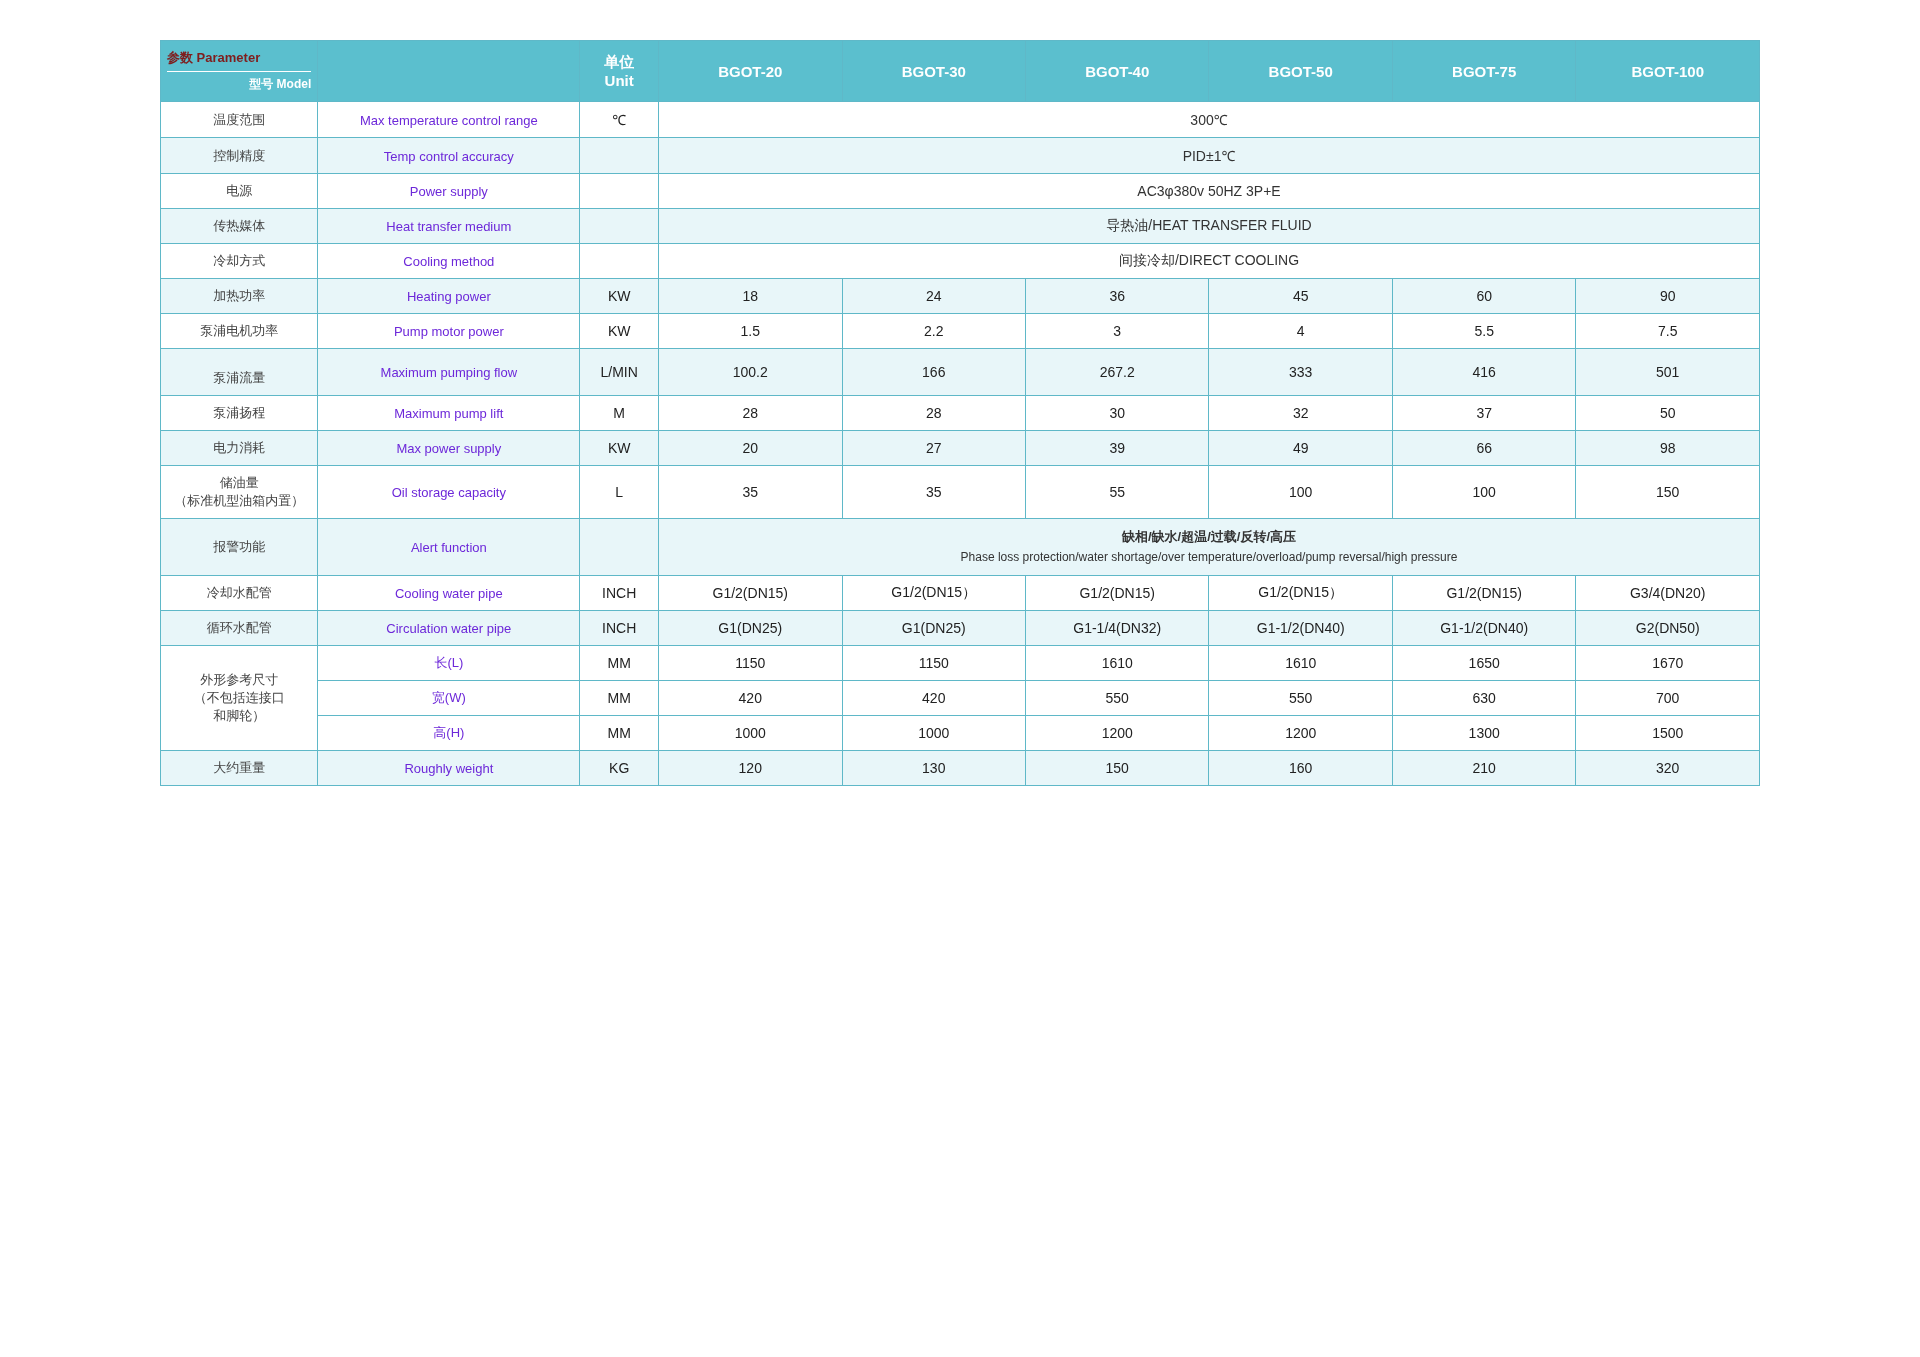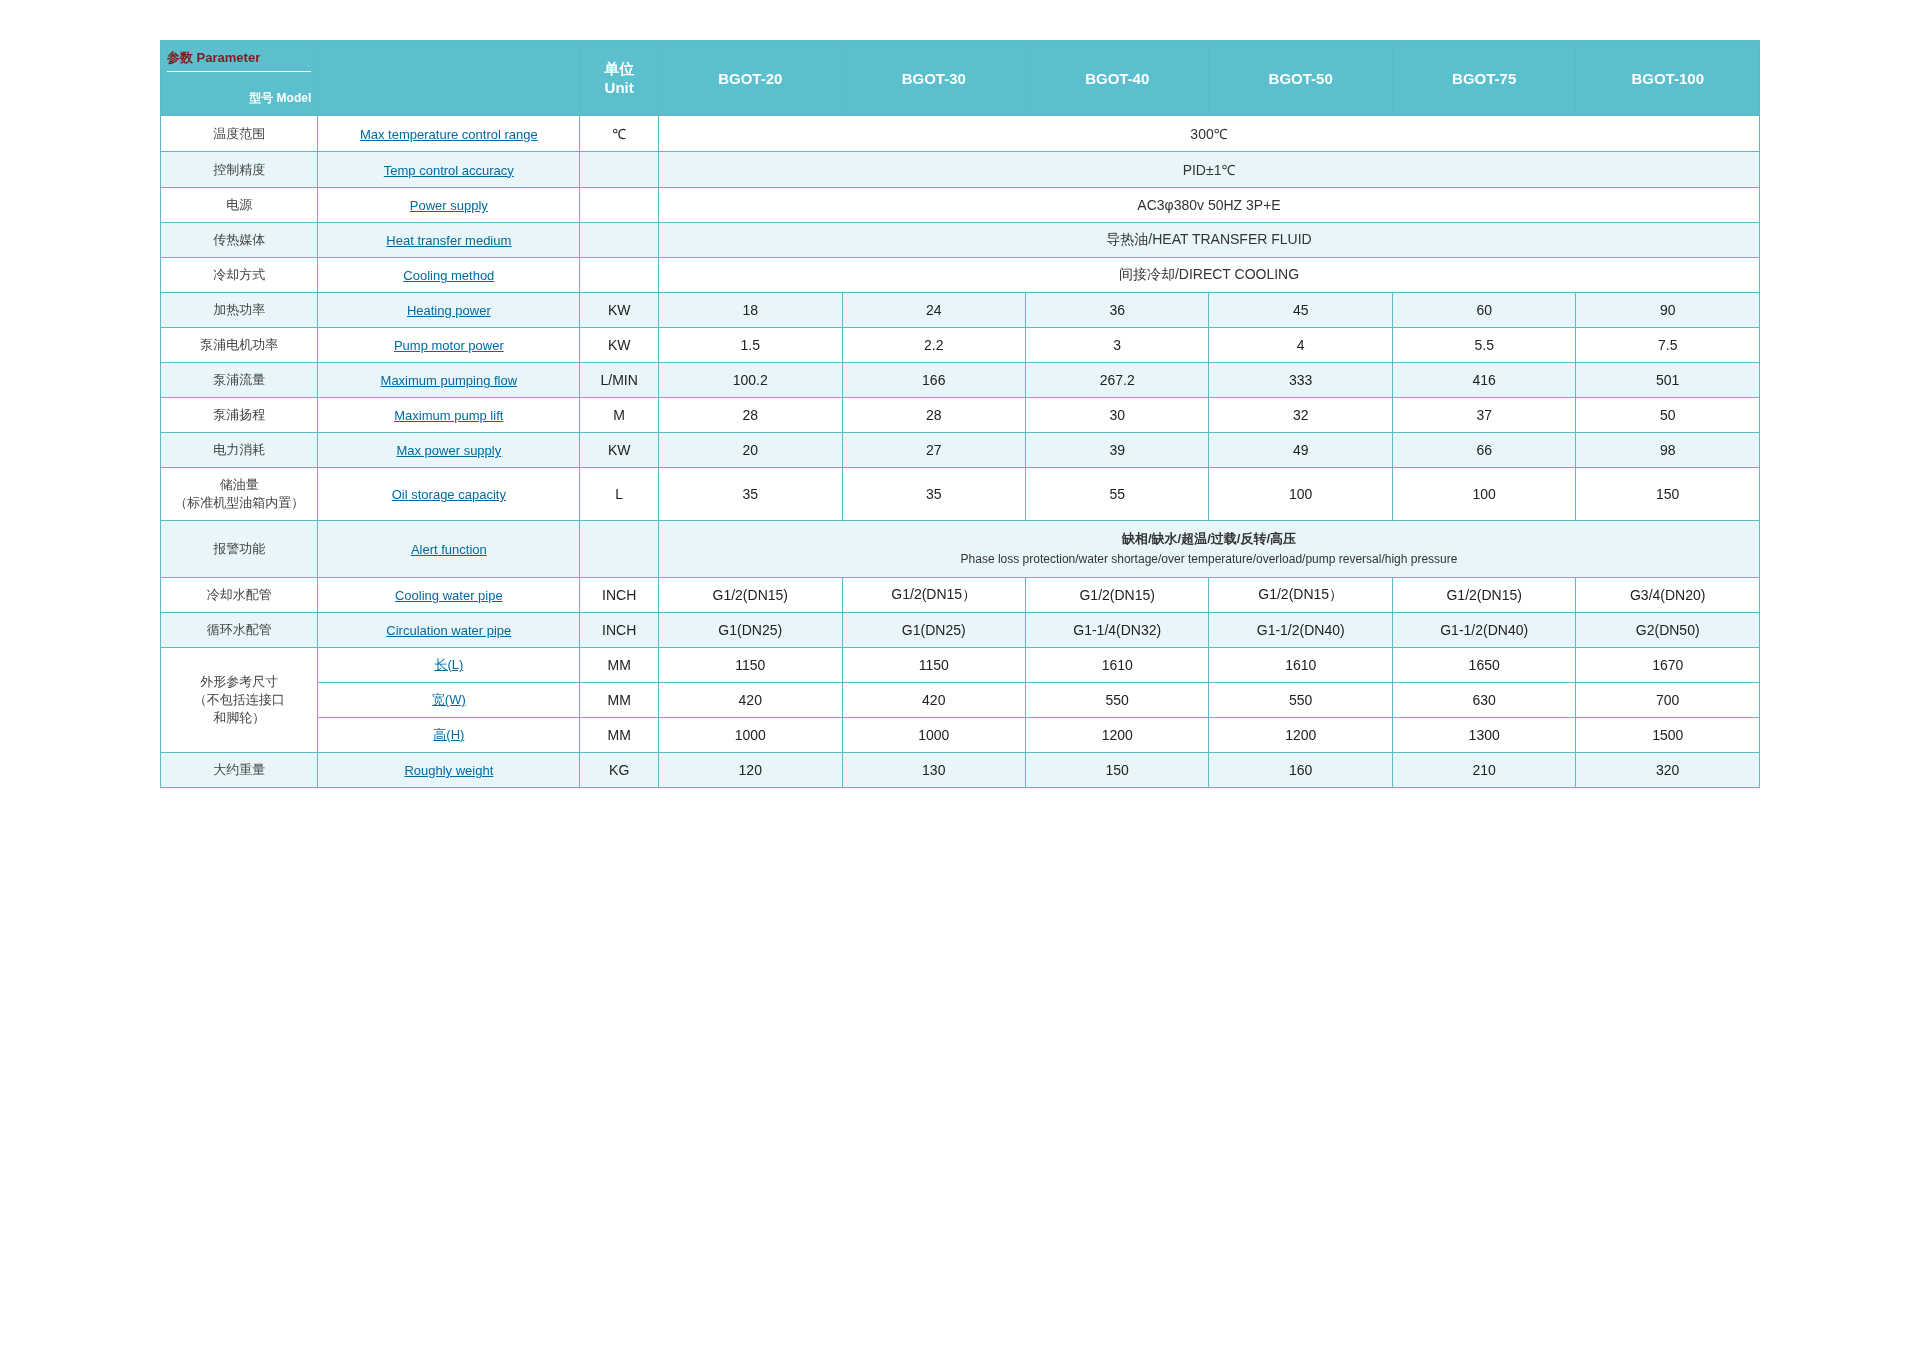--- a/index.html
+++ b/index.html
@@ -47,23 +47,22 @@
     }
     .row-light {
       background-color: #e8f6f9;
     }
     
     .param-zh {
       color: #444;
       font-size: 13px;
     }
     .param-en {
-      color: #0369a1;
+      color: #6d28d9;
       font-size: 13px;
-      text-decoration: underline;
     }
     
     .merged-value {
       font-size: 14px;
       color: #333;
     }
     .col-param { width: 120px; }
     .col-desc { width: 200px; }
     .col-unit { width: 60px; }
     .col-model { width: 140px; }
@@ -75,21 +74,21 @@
 </head>
 <body>
 
 <div class="container">
 
   <table>
     <thead>
       <tr class="header-row">
         <th class="col-param">
           <div style="text-align:left; color:#7f1d1d; font-size:13px;">参数 Parameter</div>
-          <div style="border-top: 1px solid #fff; margin-top:4px; padding-top:18px; text-align:right; color:#fff; font-size:12px;">型号 Model</div>
+          <div style="border-top: 1px solid #fff; margin-top:4px; padding-top:4px; text-align:right; color:#fff; font-size:12px;">型号 Model</div>
         </th>
         <th class="col-desc"></th>
         <th class="col-unit">
           <div>单位</div>
           <div>Unit</div>
         </th>
         <th class="col-model">BGOT-20</th>
         <th class="col-model">BGOT-30</th>
         <th class="col-model">BGOT-40</th>
         <th class="col-model">BGOT-50</th>
@@ -159,21 +158,21 @@
           <td>KW</td>
           <td>1.5</td>
           <td>2.2</td>
           <td>3</td>
           <td>4</td>
           <td>5.5</td>
           <td>7.5</td>
         </tr>
         <tr class="row-light">
           <td>
-            <div class="param-zh" style="white-space:pre-line;">泵浦流量</div>
+            <div class="param-zh" style="white-space:pre-line;margin-top:12px;">泵浦流量</div>
           </td>
           <td><span class="param-en">Maximum pumping flow</span></td>
           <td>L/MIN</td>
           <td>100.2</td>
           <td>166</td>
           <td>267.2</td>
           <td>333</td>
           <td>416</td>
           <td>501</td>
         </tr>

